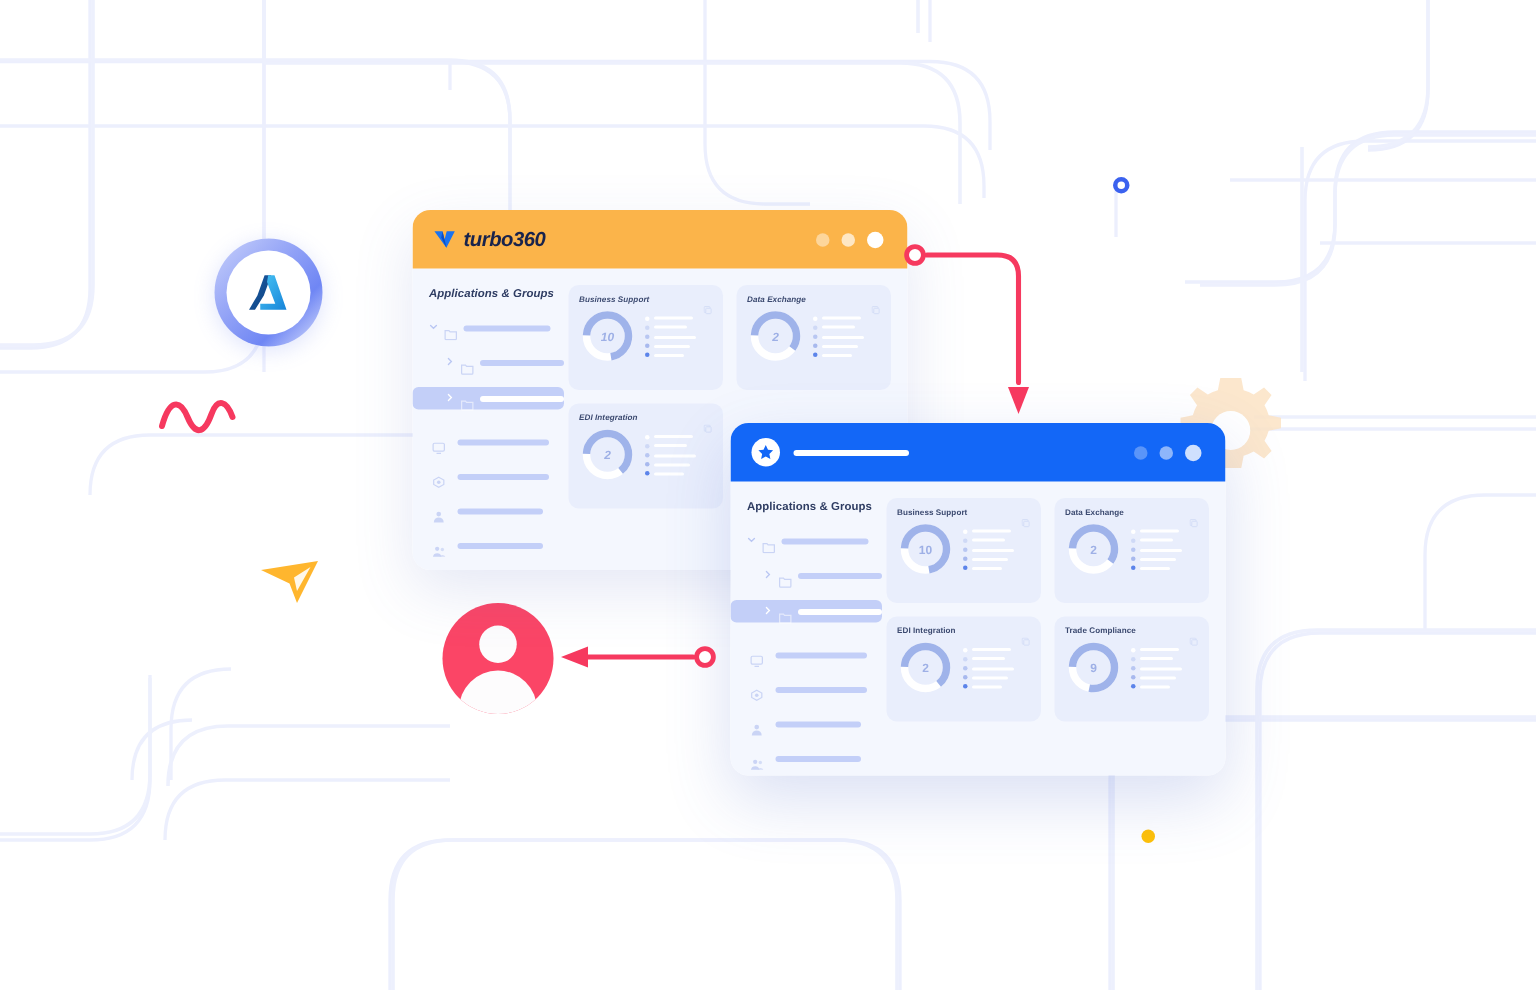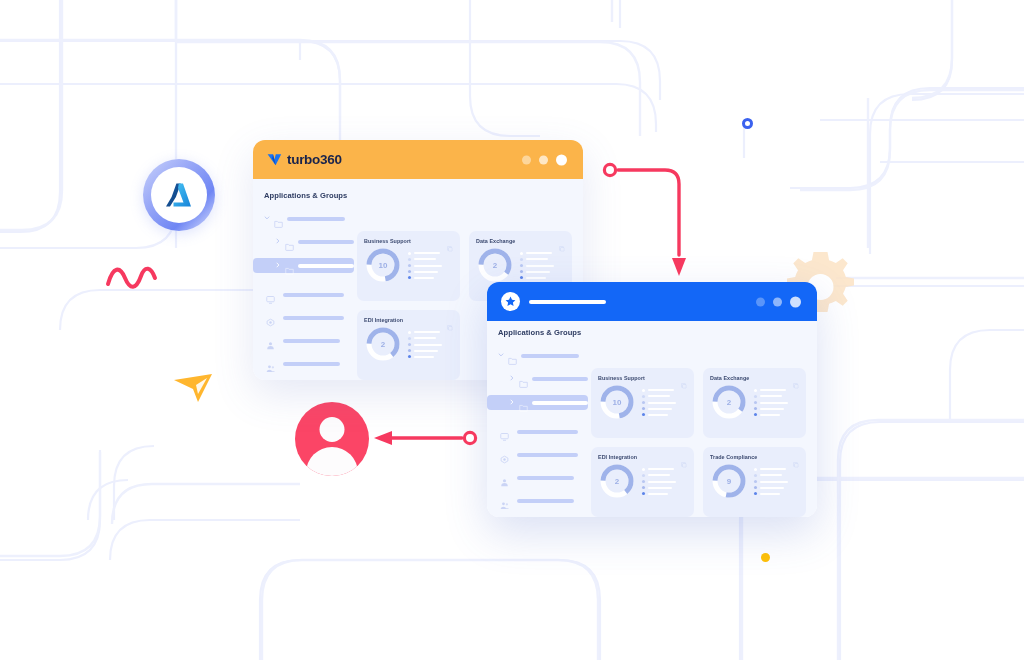--- a/index.html
+++ b/index.html
@@ -50,23 +50,24 @@
   .avatar-body {
     position:absolute; left:50%; top:45px; transform:translateX(-50%);
     width:52px; height:46px; border-radius:26px 26px 0 0; background:#fdfcfd;
   }
 
   
   .window {
     position:absolute; border-radius:12px; overflow:hidden;
   }
   .win-back {
-    left:253px; top:140px; width:330px; height:240px;
+    left:275px; top:140px; width:330px; height:240px;
     z-index:5;
     box-shadow:0 14px 40px rgba(93,115,190,.16);
+    font-style:italic;
   }
   .win-front {
     left:487px; top:282px; width:330px; height:235px;
     z-index:8;
     box-shadow:0 16px 44px rgba(70,100,200,.20);
   }
 
   .titlebar {
     height:39px; display:flex; align-items:center; padding:0 14px;
     position:relative;
@@ -89,21 +90,21 @@
     font-size:13.5px; font-weight:bold; color:#18234c; letter-spacing:-.3px;
   }
   .star-badge {
     width:19px; height:19px; border-radius:50%; background:#fff;
     display:flex; align-items:center; justify-content:center; flex:none;
   }
   .logo-bar {
     width:77px; height:4px; border-radius:2px; background:#fff; margin-left:9px;
   }
 
-  .win-body { display:flex; height:calc(100% - 39px); background:#f4f7fe;align-items:flex-end; }
+  .win-body { display:flex; height:calc(100% - 39px); background:#f4f7fe; }
   .sidebar { width:101px; flex:none; padding:12px 0 0 11px; }
   .sb-title { font-size:7.6px; font-weight:bold; color:#2f3d63; letter-spacing:.05px; margin-bottom:12px; }
   .sb-row { display:flex; align-items:center; gap:4px; height:13px; margin-bottom:10px; position:relative; }
   .sb-row.active { background:#c3cff8; border-radius:4px; margin-left:-11px; padding-left:11px; width:101px; height:15px; }
   .sb-row.active .sb-line { background:#ffffff; }
   .sb-caret { width:6px; flex:none; color:#b9c6f2; font-size:6px; line-height:1; }
   .sb-ico { width:9px; height:9px; flex:none; opacity:.55; }
   .sb-line { height:4px; border-radius:2px; background:#c3cff8; }
   .sb-gap { height:5px; }
 

